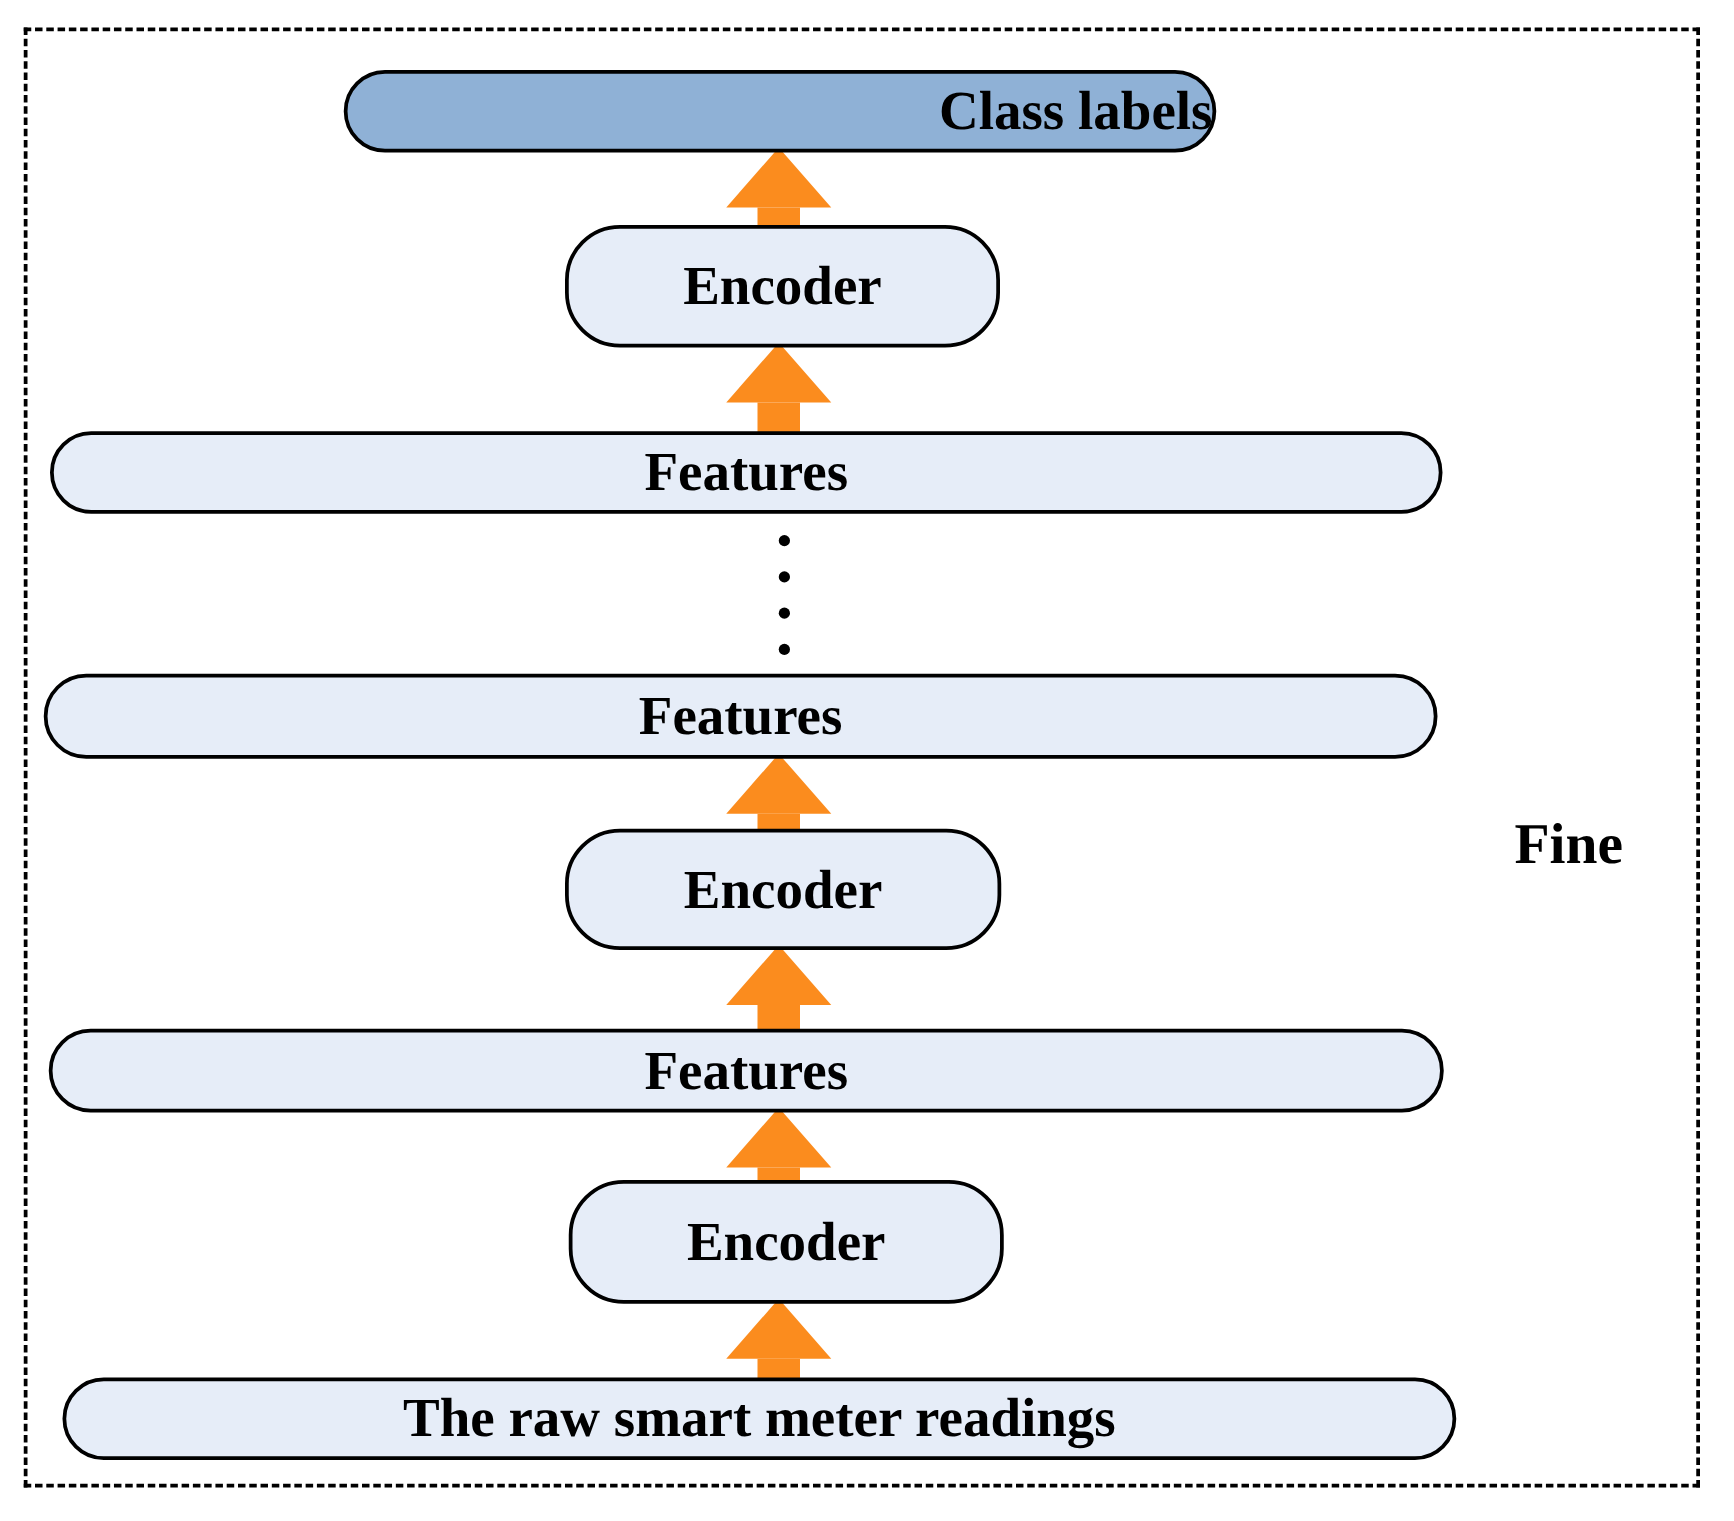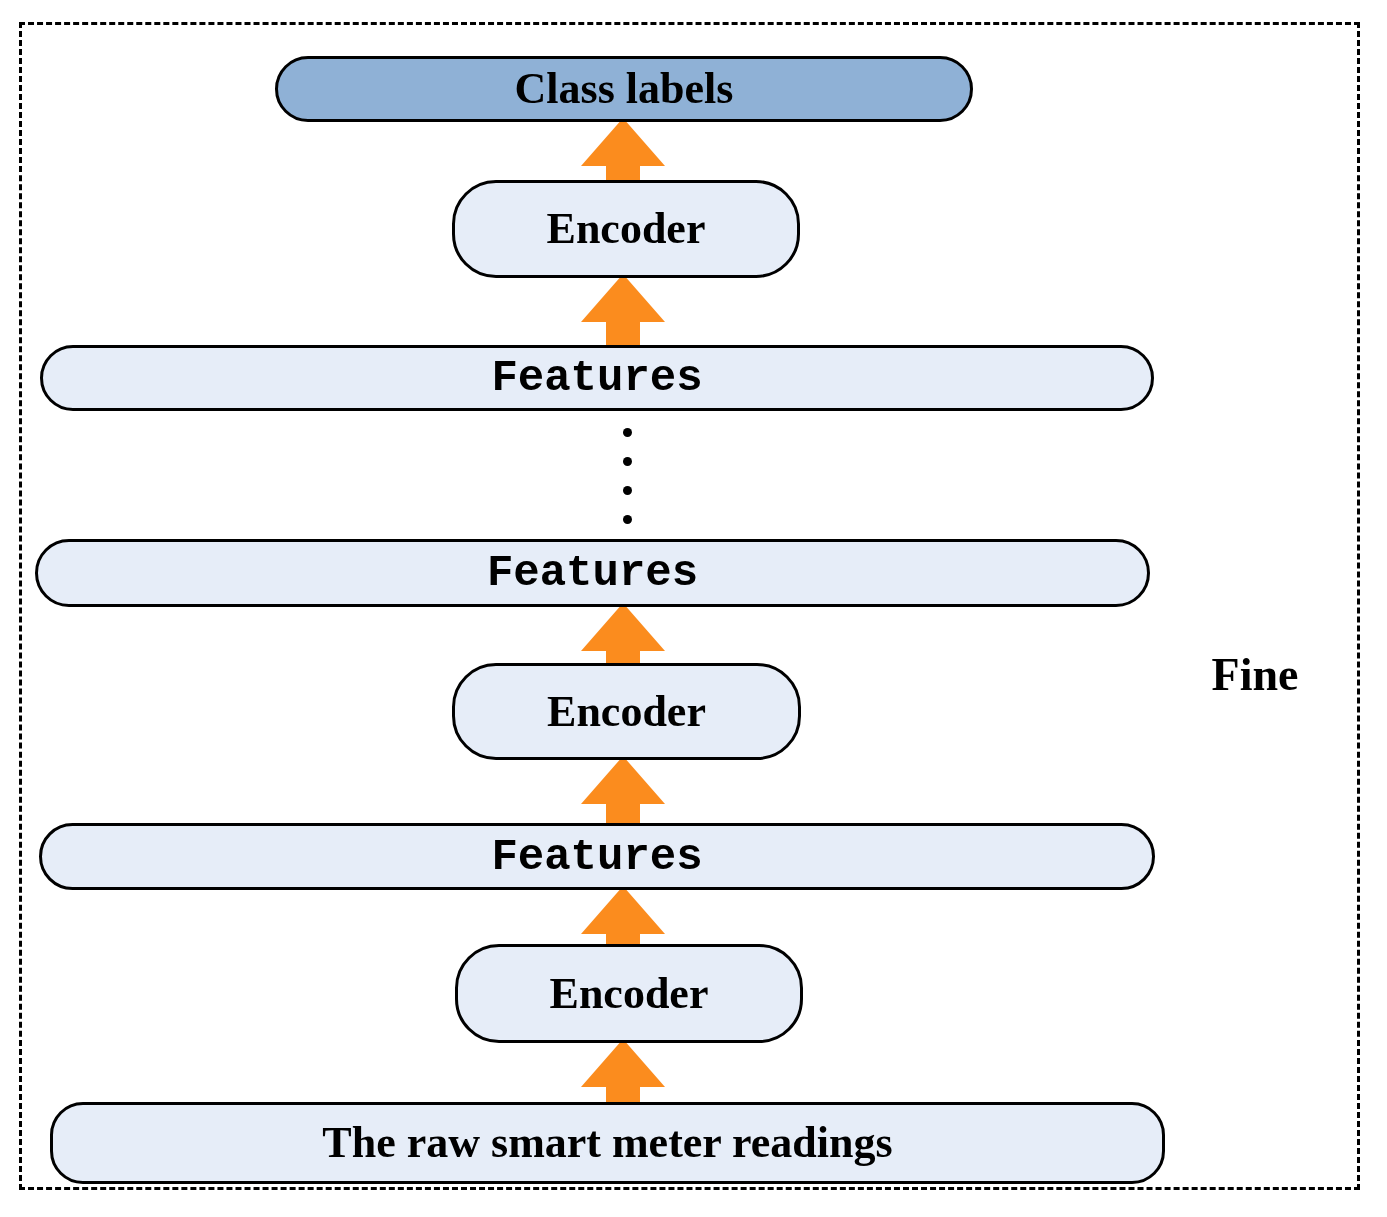--- a/index.html
+++ b/index.html
@@ -22,21 +22,21 @@
   }
   .arrow .stem{width:34px;flex:1 1 auto;background:var(--arrow,#FB8C1E);}
   .box{
     position:absolute;display:flex;align-items:center;justify-content:center;
     box-sizing:border-box;border:3px solid var(--ink,#000);
     background:var(--box-fill,#E6EDF8);z-index:2;
     font-weight:bold;font-size:44px;line-height:1;white-space:nowrap;
   }
   .output-pill{background:var(--output-fill,#8FB1D6);border-radius:34px;}
   .encoder{border-radius:44px;}
-  .features{border-radius:34px;font-family:Liberation Mono, monospace;}
+  .features{border-radius:34px;}
   .input-bar{border-radius:33px;}
   .dot{
     position:absolute;width:9px;height:9px;border-radius:50%;
     background:var(--ink,#000);z-index:1;
   }
   .side-label{
     position:absolute;left:1155px;top:637px;width:200px;text-align:center;
     font-weight:bold;font-size:46px;line-height:76px;z-index:2;
   }
 </style>
@@ -65,21 +65,21 @@
   </div>
   <div class="arrow" style="left:581px;top:886px;height:62px;">
     <div class="head"></div>
     <div class="stem"></div>
   </div>
   <div class="arrow" style="left:581px;top:1039px;height:67px;">
     <div class="head"></div>
     <div class="stem"></div>
   </div>
 
-  <div class="box output-pill" style="left:275px;top:56px;width:698px;height:66px;">
+  <div class="box output-pill" style="left:275px;top:56px;width:698px;height:66px;justify-content:flex-end;">
     <span>Class labels</span>
   </div>
 
   <div class="box encoder" style="left:452px;top:180px;width:348px;height:98px;">
     <span>Encoder</span>
   </div>
 
   <div class="box features" style="left:40px;top:345px;width:1114px;height:66px;">
     <span>Features</span>
   </div>
@@ -100,21 +100,21 @@
   </div>
 
   <div class="box features" style="left:39px;top:823px;width:1116px;height:67px;">
     <span>Features</span>
   </div>
 
   <div class="box encoder" style="left:455px;top:944px;width:348px;height:99px;">
     <span>Encoder</span>
   </div>
 
-  <div class="box input-bar" style="left:50px;top:1102px;width:1115px;height:82px;">
+  <div class="box input-bar" style="left:50px;top:1102px;width:1115px;height:66px;">
     <span>The raw smart meter readings</span>
   </div>
 
   <div class="side-label">
     <div>Fine</div>
   </div>
 
 </div>
 
 </body></html>

